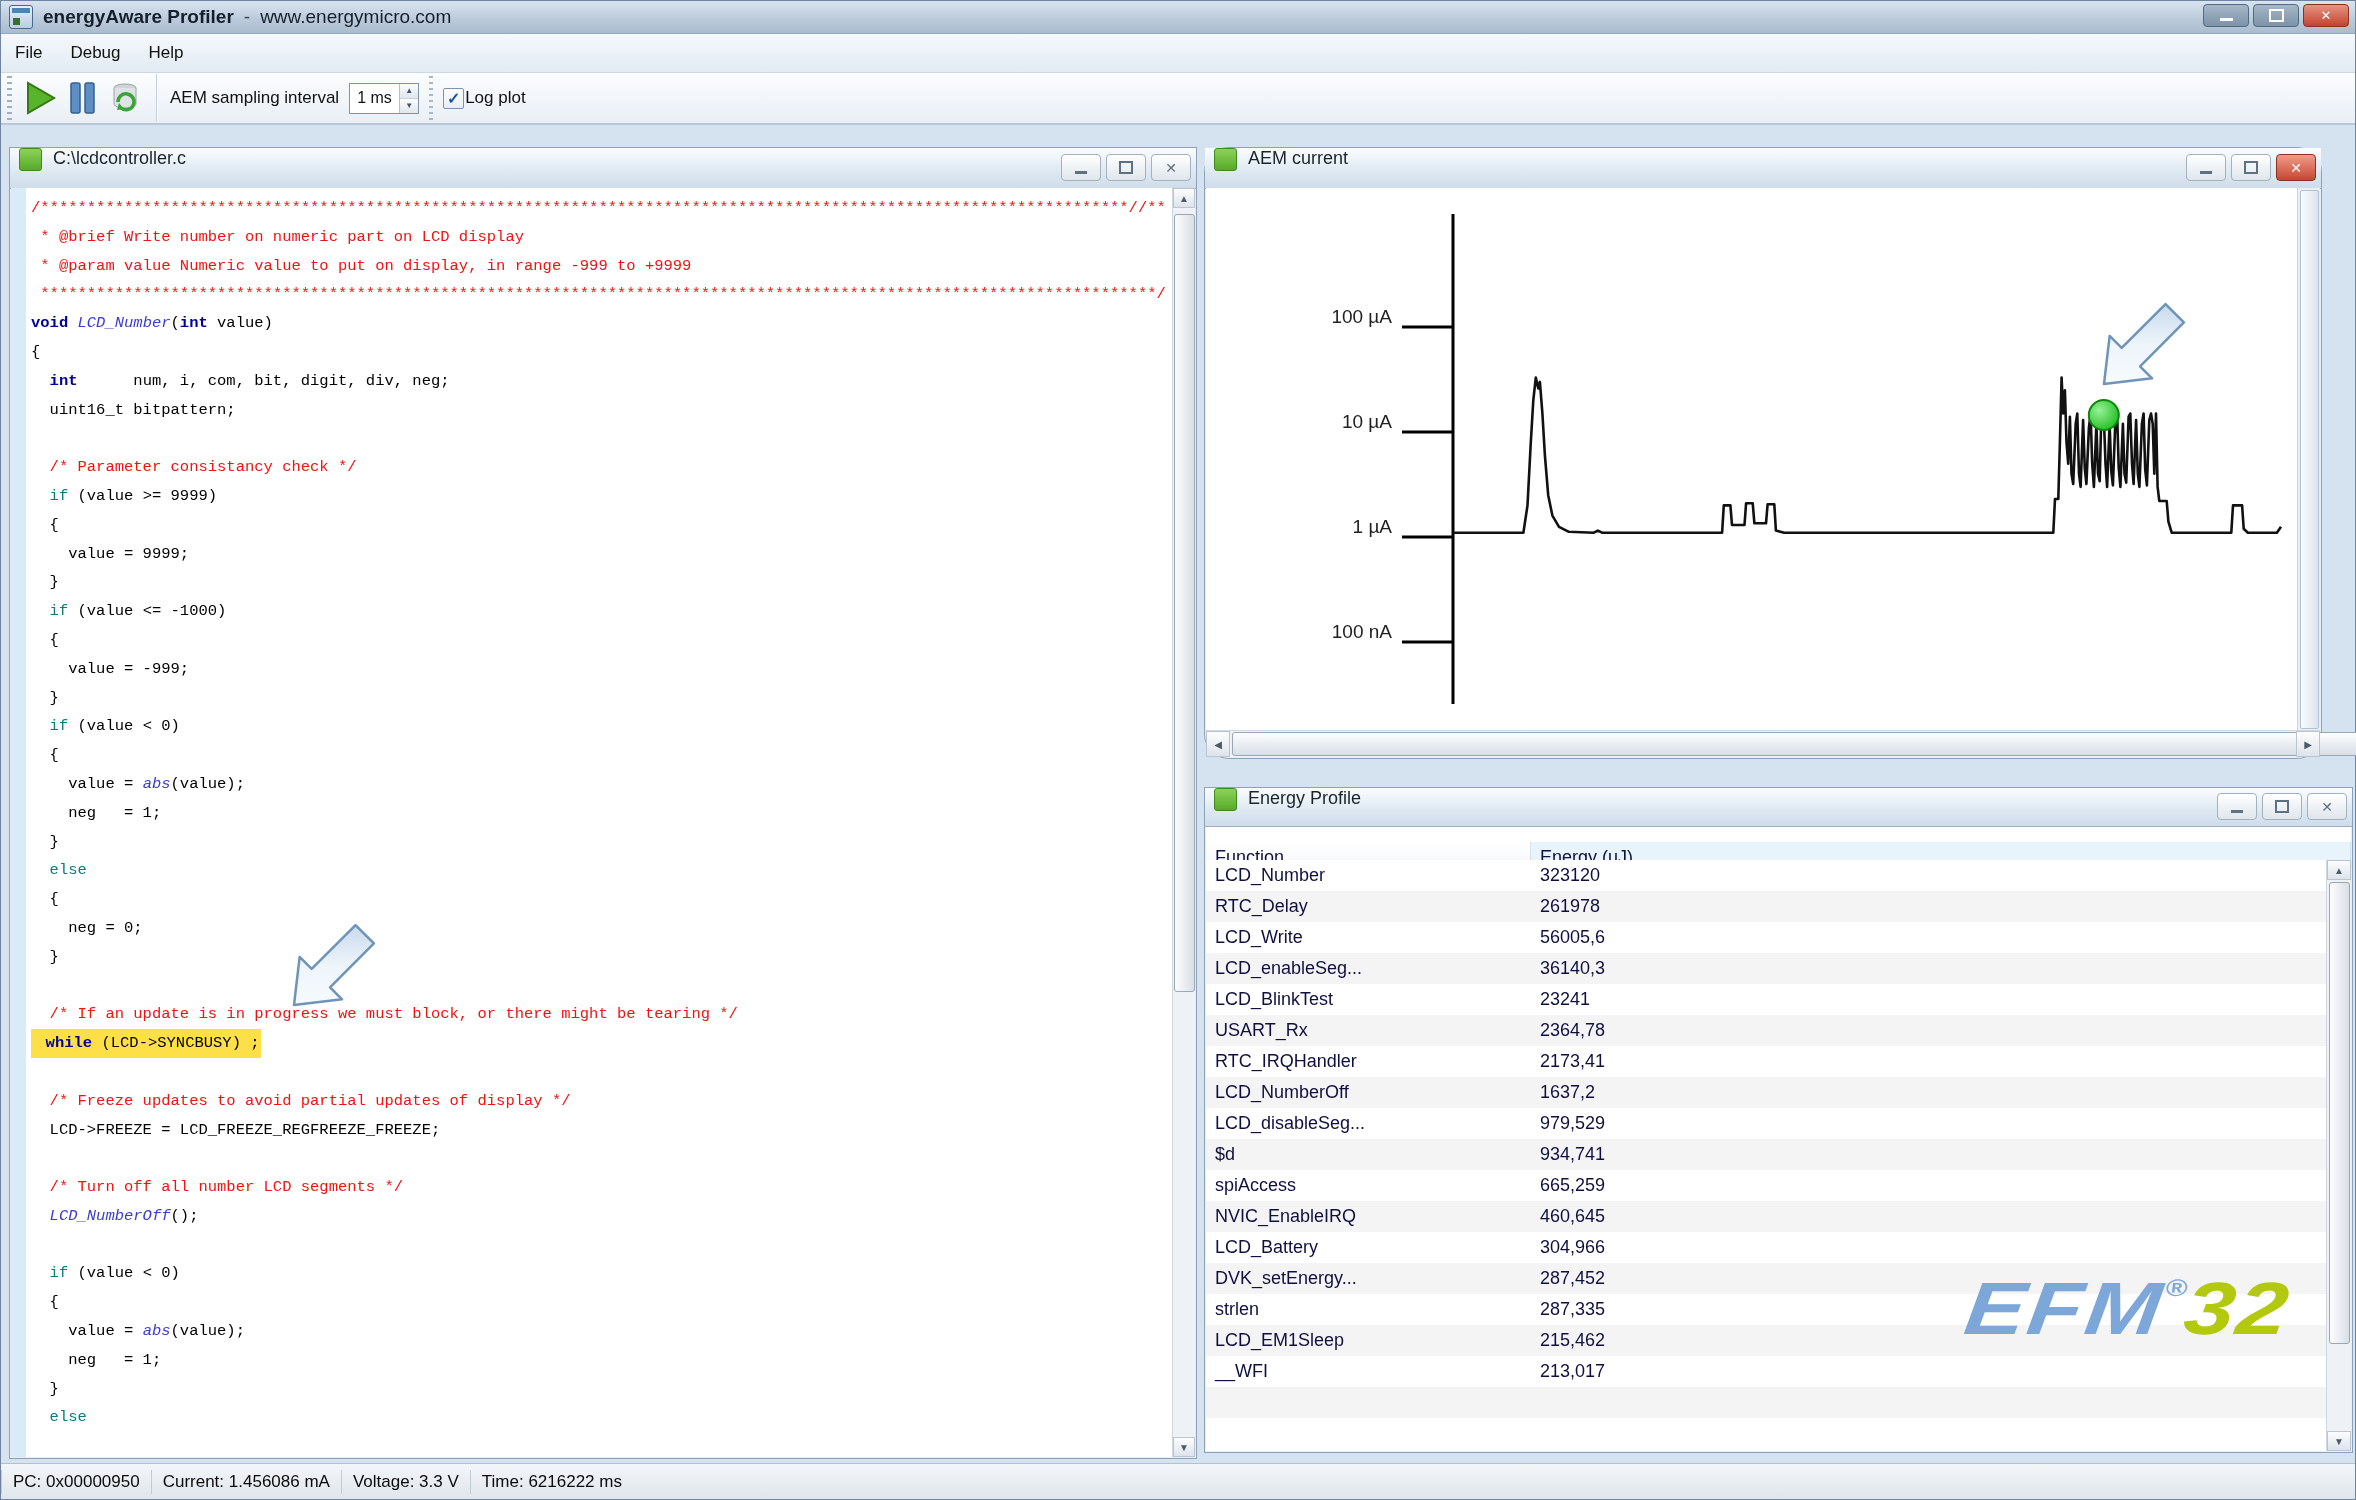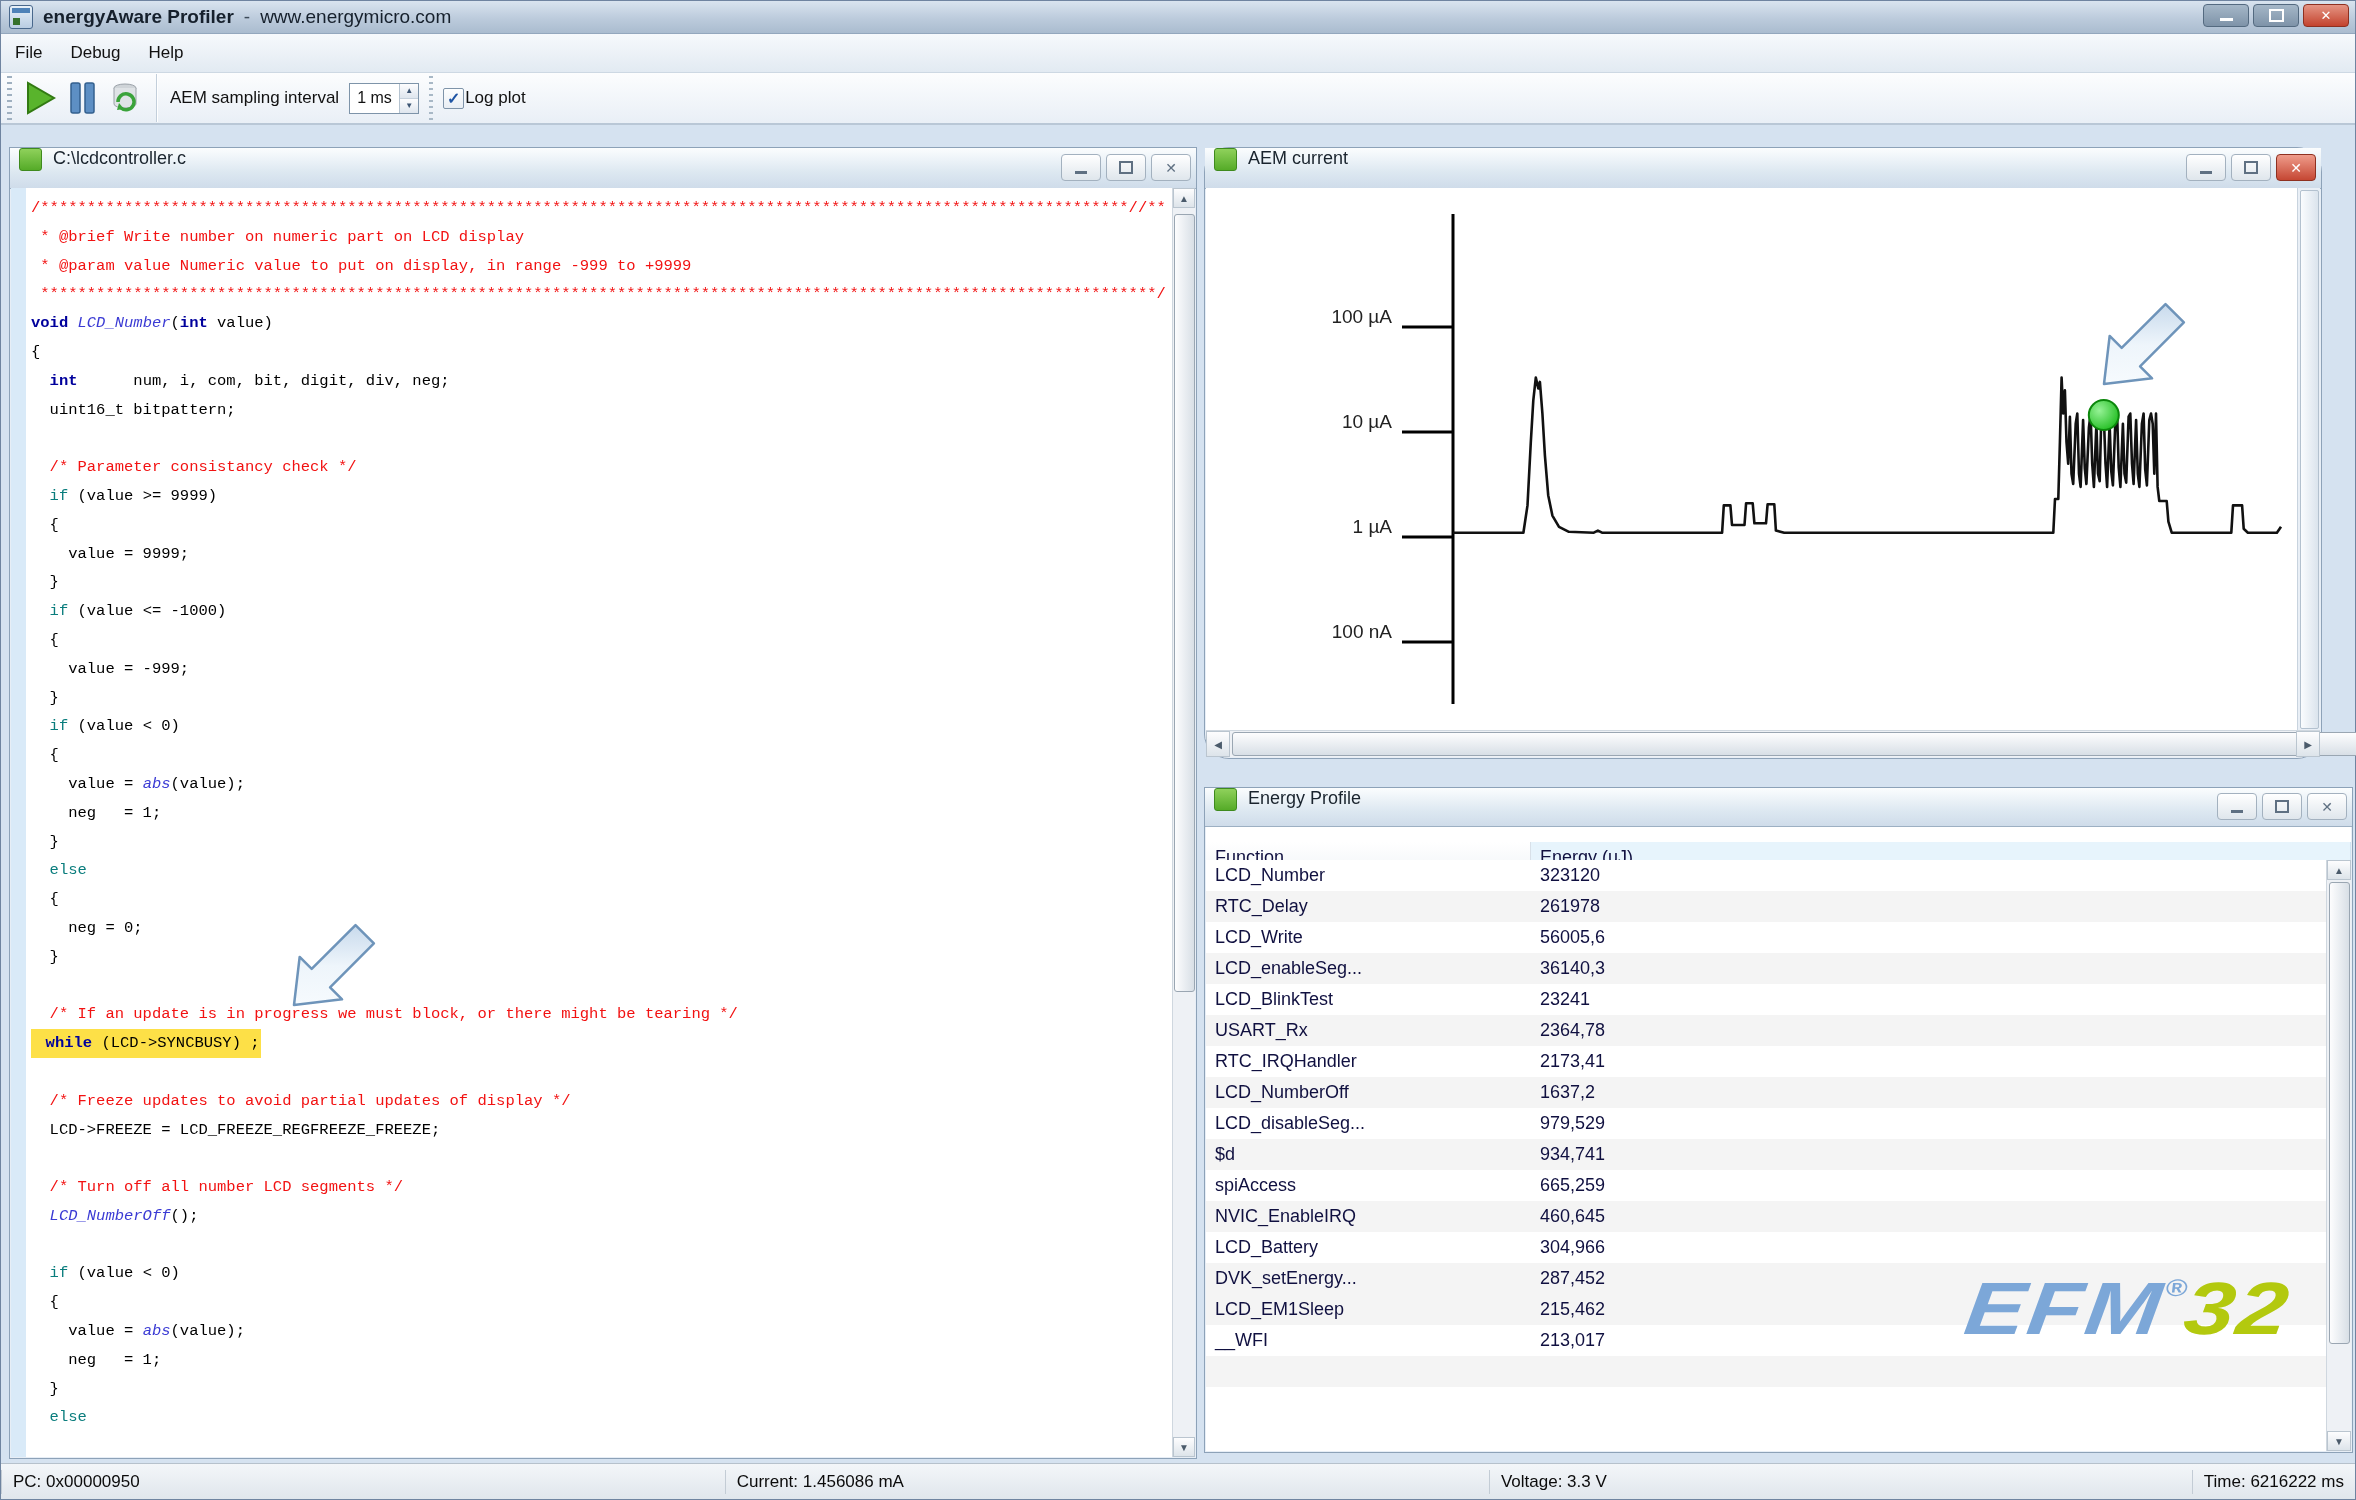--- a/index.html
+++ b/index.html
@@ -121,21 +121,21 @@
   .tbl-vscroll{position:absolute;right:1px;top:72px;bottom:1px;width:24px;background:#eef1f5;border-left:1px solid #cfd7df;}
   .efm-logo{position:absolute;right:62px;top:478px;font-weight:bold;font-style:italic;font-size:74px;
     letter-spacing:2px;transform:scaleX(1.22) skewX(-6deg);transform-origin:right center;white-space:nowrap;}
   .efm-logo .blue{color:#7ca7d8;}
   .efm-logo .reg{color:#7ca7d8;font-size:24px;vertical-align:38px;font-style:normal;letter-spacing:0;}
   .efm-logo .green{color:#b3c90e;}
 
   
   .statusbar{position:absolute;left:0;bottom:0;width:100%;height:36px;
     background:linear-gradient(#f3f6f9,#e0e6ec);border-top:1px solid #b6c1cc;
-    display:flex;align-items:center;justify-content:space-between;box-sizing:border-box;}
+    display:flex;align-items:center;justify-content:flex-start;box-sizing:border-box;}
   .sb-item{font-size:17px;color:#0b0b0b;padding:0 11px;height:24px;line-height:24px;border-left:1px solid #c3ccd5;}
 
   .code-arrow{position:absolute;left:255px;top:695px;pointer-events:none;}
 </style>
 </head>
 <body>
 
 <div class="win">
 
   <div class="titlebar">
@@ -402,20 +402,24 @@
           <span class="td en">460,645</span>
         </div>
         <div class="tr">
           <span class="td fn">LCD_Battery</span>
           <span class="td en">304,966</span>
         </div>
         <div class="tr even">
           <span class="td fn">DVK_setEnergy...</span>
           <span class="td en">287,452</span>
         </div>
+        <div class="tr">
+          <span class="td fn">strlen</span>
+          <span class="td en">287,335</span>
+        </div>
         <div class="tr even">
           <span class="td fn">LCD_EM1Sleep</span>
           <span class="td en">215,462</span>
         </div>
         <div class="tr">
           <span class="td fn">__WFI</span>
           <span class="td en">213,017</span>
         </div>
         <div class="tr even">
           <span class="td fn"></span>

